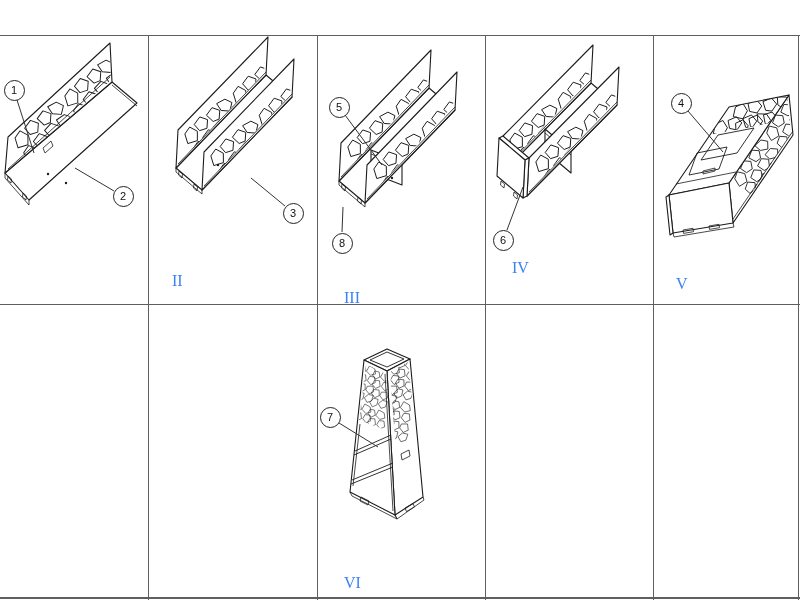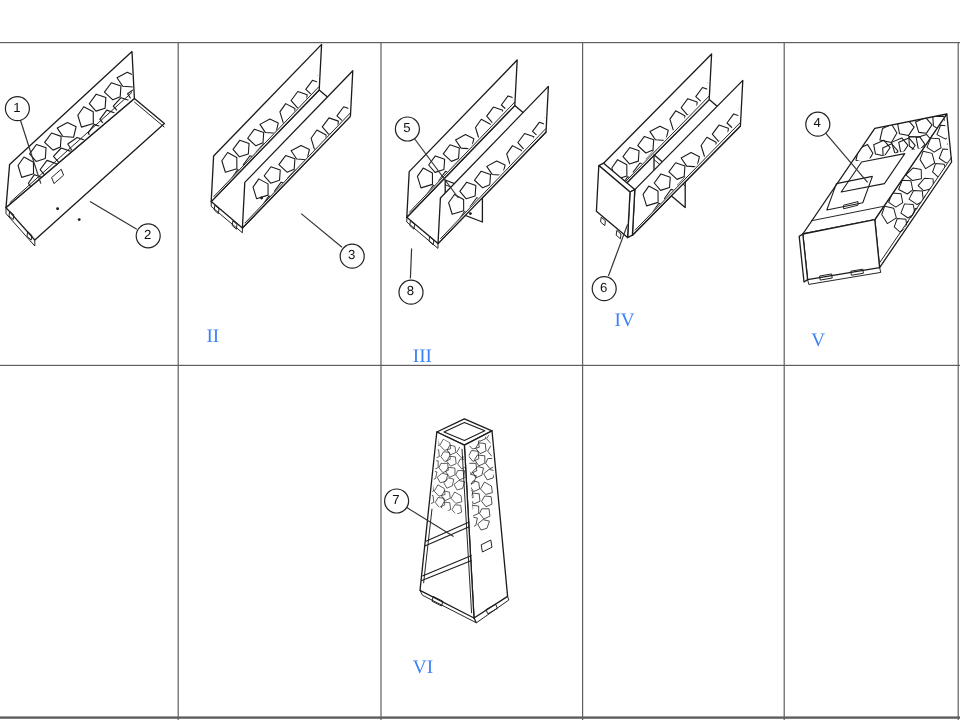--- a/index.html
+++ b/index.html
@@ -289,16 +289,16 @@
         <path d="M33,188 L35,192 L80,215 L78,211" stroke-width="0.8"></path>
         <path d="M78,211 L80,215 L107,196 L106,193" stroke-width="0.8"></path>
         <path d="M44,193 l8,4 l-1,4 l-8,-4 Z" stroke-width="0.8"></path>
         <path d="M88,204 l8,-4.5 l1.5,3.5 l-8,4.5 Z" stroke-width="0.8"></path>
       </g>
       <path d="M22,119 L61,143" stroke="#333" stroke-width="1" fill="none"></path>
     </svg>
     <div class="callout" style="left:2.5px;top:102.5px">
       <span>7</span>
     </div>
-    <div class="numeral" style="left:27px;top:244px">VI</div>
+    <div class="numeral" style="left:27px;top:270px">VI</div>
   </div>
 
 </div>
 
 </body></html>

